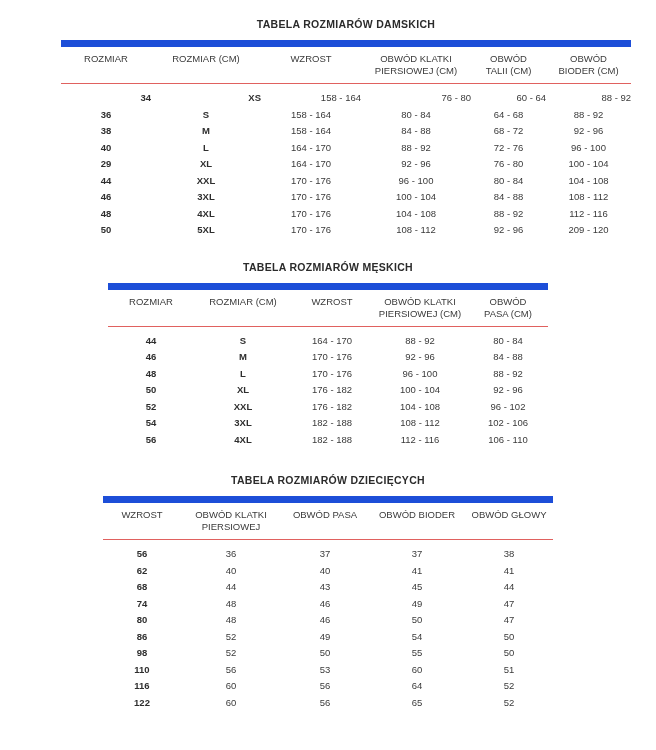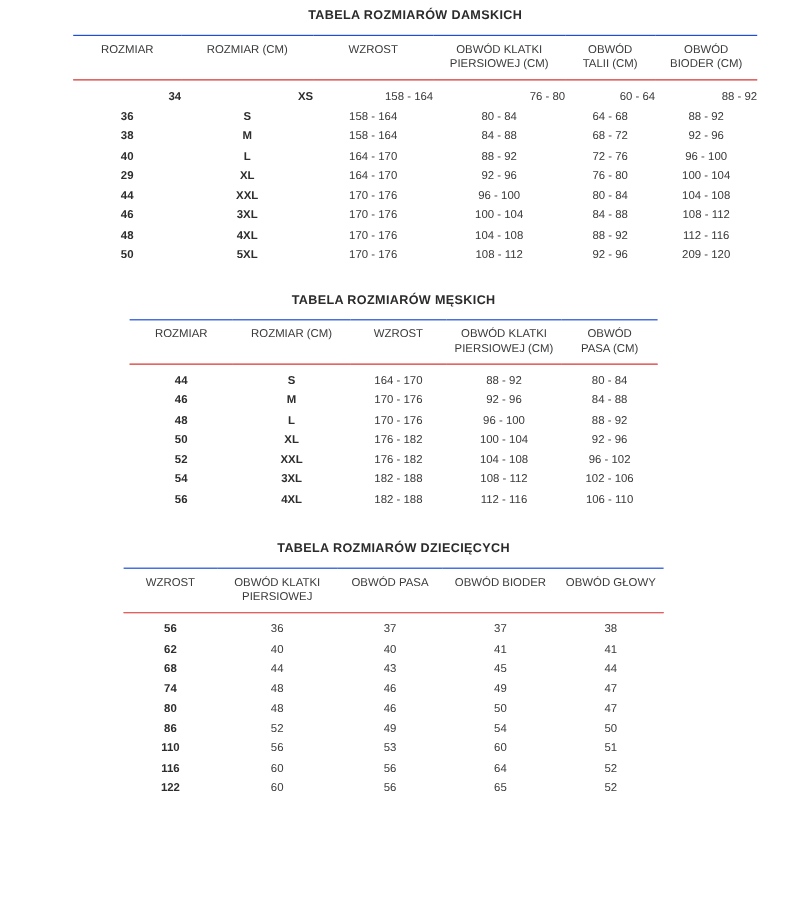--- a/index.html
+++ b/index.html
@@ -48,28 +48,28 @@
   }
   tbody td {
     line-height: 16.5px;
     font-weight: normal;
   }
   tbody td.sz {
     font-weight: bold;
     color: #2e2e2e;
   }
   .rule-top {
-    border-top: 1px solid #1d4ed8;
+    border-top: 7px solid #1d4ed8;
   }
   .rule-bot {
     border-bottom: 1px solid #e0615f;
   }
 
   
-  #women-block { margin-top: 7px; padding-left: 36px; }
+  #women-block { margin-top: 18px; padding-left: 36px; }
   #women-block .table-title { margin-bottom: 10px; }
   #women-table { width: 560px; margin: 0 auto; }
   #women-table col.c0 { width: 90px; }
   #women-table col.c1 { width: 110px; }
   #women-table col.c2 { width: 100px; }
   #women-table col.c3 { width: 110px; }
   #women-table col.c4 { width: 75px; }
   #women-table col.c5 { width: 85px; }
   #women-block tbody tr:first-child td { padding-top: 6px; text-align: right; }
 
@@ -366,20 +366,27 @@
           <td>47</td>
         </tr>
         <tr>
           <td class="sz">86</td>
           <td>52</td>
           <td>49</td>
           <td>54</td>
           <td>50</td>
         </tr>
         <tr>
+          <td class="sz">98</td>
+          <td>52</td>
+          <td>50</td>
+          <td>55</td>
+          <td>50</td>
+        </tr>
+        <tr>
           <td class="sz">110</td>
           <td>56</td>
           <td>53</td>
           <td>60</td>
           <td>51</td>
         </tr>
         <tr>
           <td class="sz">116</td>
           <td>60</td>
           <td>56</td>

